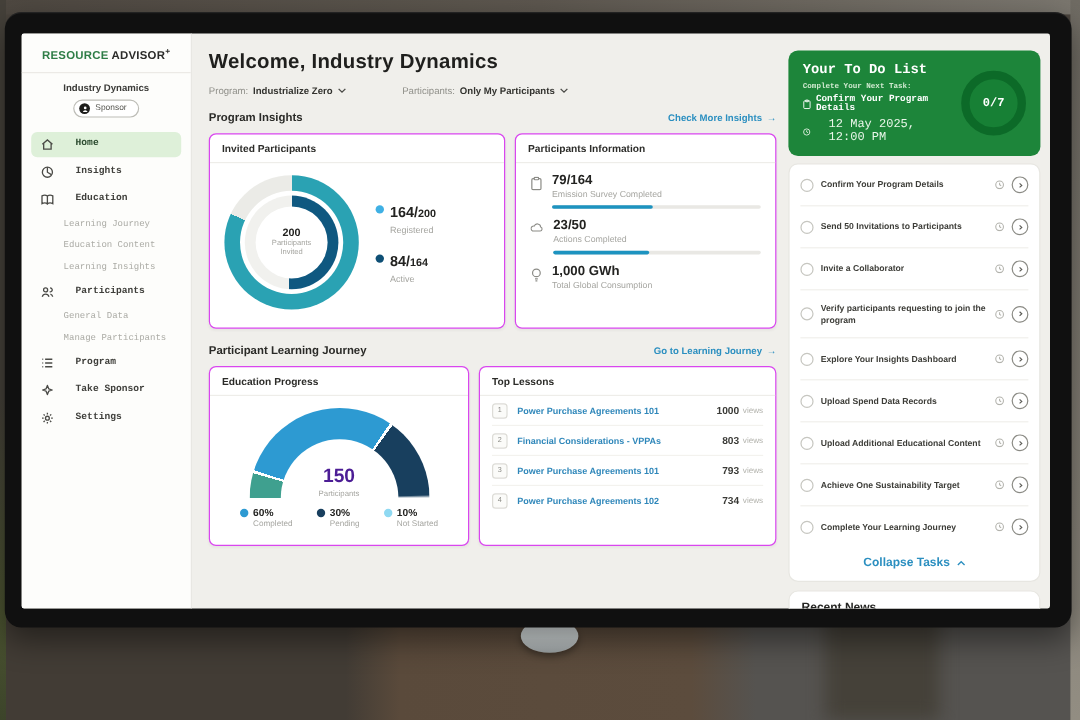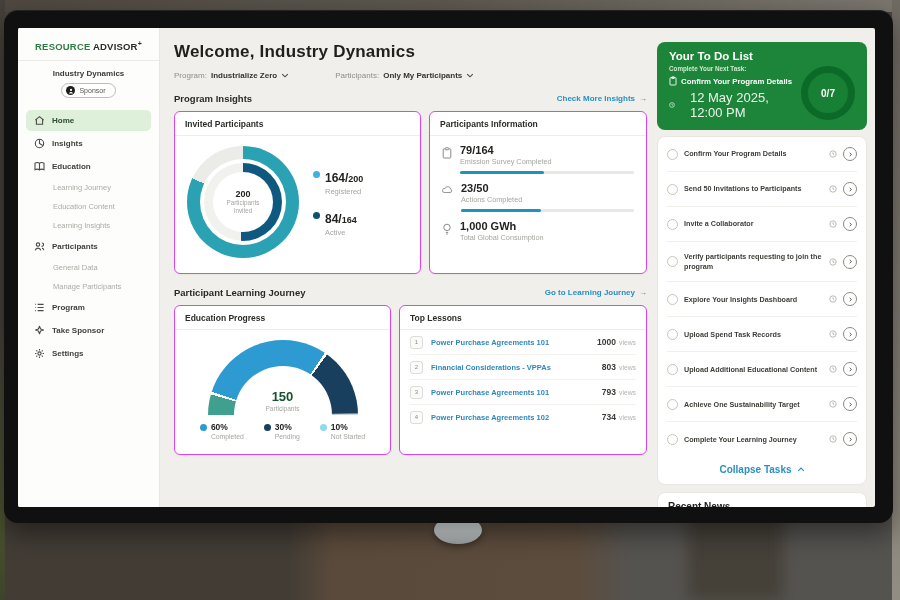--- a/index.html
+++ b/index.html
@@ -30,22 +30,22 @@
   .logo{text-align:center;font-size:9.5px;font-weight:bold;letter-spacing:.2px;
     padding:4px 0 8px;border-bottom:1px solid #eceae6;}
   .logo .p1{color:#2e7d46;} .logo .p2{color:#2b2b29;} .logo sup{font-size:7px;color:#2b2b29;}
   .org{text-align:center;font-size:8px;font-weight:bold;color:#3b3b38;margin-top:8px;}
   .pill{margin:5px auto 6px;width:max-content;display:flex;align-items:center;gap:4px;
     border:1px solid #bdbdb7;border-radius:9px;padding:2px 9px 2px 4px;font-size:7px;
     color:#55554f;background:#fff;}
   .pill-dot{width:9px;height:9px;border-radius:50%;background:#1d1d1b;display:flex;
     align-items:center;justify-content:center;flex:none;}
   .menu{padding:6px 8px;}
-  .mi{display:flex;align-items:center;gap:7px;padding:5px 8px;border-radius:5px;font-size:8px;
-    font-weight:bold;color:#3f3f3b;margin-bottom:2px;cursor:pointer;}
+  .mi{display:flex;align-items:flex-start;gap:18px;padding:5px 8px;border-radius:5px;font-size:8px;
+    font-weight:bold;color:#3f3f3b;margin-bottom:2px;cursor:pointer;font-family:Liberation Mono, monospace;}
   .mi.active{background:#def0d9;color:#2c4b30;}
   .mi.sub{padding:4px 8px 4px 27px;font-weight:normal;color:#ababa5;font-size:7.5px;}
   .micon{width:11px;height:11px;flex:none;color:#4b4b47;}
   
   .main{flex:1;min-width:0;padding:14px 10px 0 14px;box-sizing:border-box;}
   .title{font-size:17px;font-weight:bold;color:#1f1f1d;letter-spacing:.2px;}
   .filters{display:flex;gap:46px;margin-top:9px;font-size:8px;align-items:center;}
   .fgroup{display:flex;align-items:center;}
   .flabel{color:#8f8f89;}
   .fvalue{font-weight:bold;color:#33332f;margin-left:4px;display:flex;align-items:center;gap:4px;cursor:pointer;}
@@ -80,44 +80,44 @@
   .ilab{font-size:7.3px;color:#a5a5a0;margin-top:1px;}
   .track{height:3px;background:#e9e8e4;border-radius:2px;margin-top:5px;width:100%;}
   .fill{height:3px;border-radius:2px;background:#1d93c0;}
   
   #education-card{width:217px;height:150px;}
   .edu-body{display:flex;flex-direction:column;align-items:center;padding-top:10px;}
   .gauge{width:150px;height:75px;position:relative;overflow:hidden;}
   .gauge-arc{width:150px;height:150px;border-radius:50%;}
   .gauge-hole{position:absolute;left:26px;top:26px;width:98px;height:98px;border-radius:50%;background:#fff;
     text-align:center;padding-top:23px;box-sizing:border-box;}
-  .g-val{font-size:13px;font-weight:bold;color:#14532d;}
+  .g-val{font-size:16px;font-weight:bold;color:#4c1d95;}
   .g-lab{font-size:6.5px;color:#a5a5a0;margin-top:1px;}
   .glegend{display:flex;gap:20px;margin-top:7px;}
   .gleg-top{display:flex;align-items:center;gap:4px;}
   .gleg-pct{font-size:8.5px;font-weight:bold;color:#232321;}
   .gleg-lab{font-size:6.8px;color:#a5a5a0;margin-left:11px;margin-top:1px;}
   
   #lessons-card{flex:1;height:150px;}
   .lrow{display:flex;align-items:center;margin:0 10px;height:24px;border-bottom:1px solid #f3f2ee;}
   .lrow:last-child{border-bottom:none;}
   .lrank{width:11px;height:11px;border:1px solid #dddcd7;border-radius:3px;font-size:6px;color:#8b8b86;
     display:flex;align-items:center;justify-content:center;background:#fbfbf9;flex:none;}
   .ltitle{flex:1;margin-left:8px;font-size:7.5px;font-weight:bold;color:#2f87ba;cursor:pointer;}
   .lviews-num{font-size:8.5px;font-weight:bold;color:#3a3a36;}
   .lviews-suf{font-size:6.8px;color:#b3b3ad;margin-left:3px;}
   
   .right{width:218px;flex:none;padding:14px 8px 0 0;box-sizing:border-box;display:flex;flex-direction:column;}
-  .todo-head{background:#1d853a;border-radius:8px;padding:10px 12px;display:flex;align-items:flex-end;gap:8px;
-    color:#fff;height:88px;box-sizing:border-box;}
+  .todo-head{background:#1d853a;border-radius:8px;padding:10px 12px;display:flex;align-items:center;gap:8px;
+    color:#fff;height:88px;box-sizing:border-box;font-family:Liberation Mono, monospace;}
   .th-left{flex:1;min-width:0;}
   .th-title{font-size:11.5px;font-weight:bold;}
   .th-sub{font-size:6.3px;color:#cfe9cf;margin-top:3px;font-weight:bold;}
   .th-task{font-size:7.8px;font-weight:bold;margin-top:4px;display:flex;gap:4px;align-items:center;}
-  .th-due{font-size:13px;margin-top:4px;display:flex;gap:15px;align-items:center;color:#e9f6e9;}
+  .th-due{font-size:10px;margin-top:4px;display:flex;gap:15px;align-items:center;color:#e9f6e9;}
   .th-ring{width:54px;height:54px;border-radius:50%;border:7px solid #0c6a28;background:#178035;
     display:flex;align-items:center;justify-content:center;font-size:10px;font-weight:bold;
     flex:none;box-sizing:border-box;}
   .tasks-card{background:#fff;border:1px solid #e7e6e1;border-radius:8px;margin-top:6px;padding:0 9px;}
   .task{display:flex;align-items:center;gap:6px;padding:10px 0;border-top:1px solid #f0efeb;cursor:pointer;}
   .task:first-child{border-top:none;}
   .task-cb{width:11px;height:11px;border-radius:50%;border:1px solid #c6c6c0;flex:none;box-sizing:border-box;}
   .task-label{flex:1;font-size:7.2px;font-weight:bold;color:#3d3d38;line-height:1.35;}
   .task-clock{color:#b2b2ac;flex:none;}
   .task-go{width:14px;height:14px;border-radius:50%;border:1px solid #8a8a84;display:flex;align-items:center;
@@ -489,21 +489,21 @@
               <path d="M5 2.8V5l1.6 1"></path>
             </svg>
         <span class="task-go">
               <svg width="7" height="7" viewBox="0 0 10 10" fill="none" stroke="currentColor" stroke-width="1.4">
                 <path d="M3.8 2.6 6.4 5 3.8 7.4"></path>
               </svg>
             </span>
       </div>
       <div class="task">
         <span class="task-cb"></span>
-        <span class="task-label">Upload Spend Task Records</span>
+        <span class="task-label">Upload Spend Data Records</span>
         <svg class="task-clock" width="8" height="8" viewBox="0 0 10 10" fill="none" stroke="currentColor" stroke-width="1.1">
               <circle cx="5" cy="5" r="4"></circle>
               <path d="M5 2.8V5l1.6 1"></path>
             </svg>
         <span class="task-go">
               <svg width="7" height="7" viewBox="0 0 10 10" fill="none" stroke="currentColor" stroke-width="1.4">
                 <path d="M3.8 2.6 6.4 5 3.8 7.4"></path>
               </svg>
             </span>
       </div>

